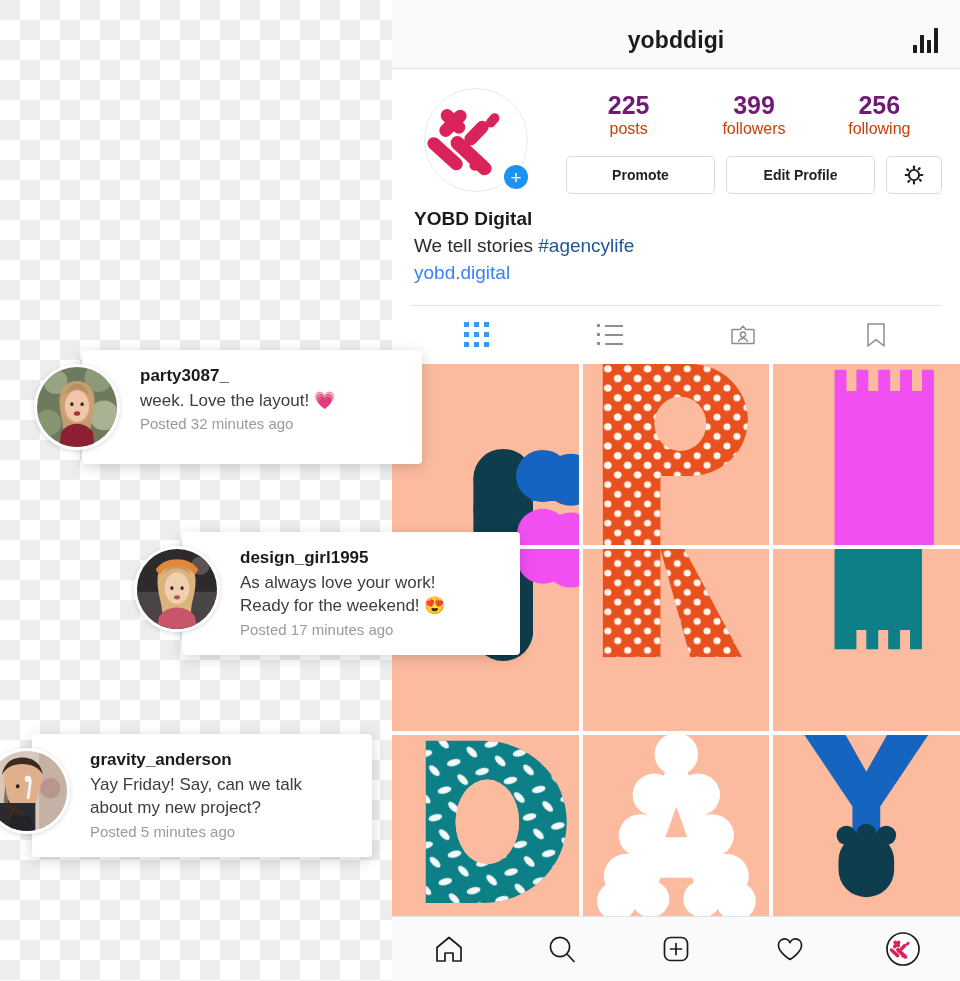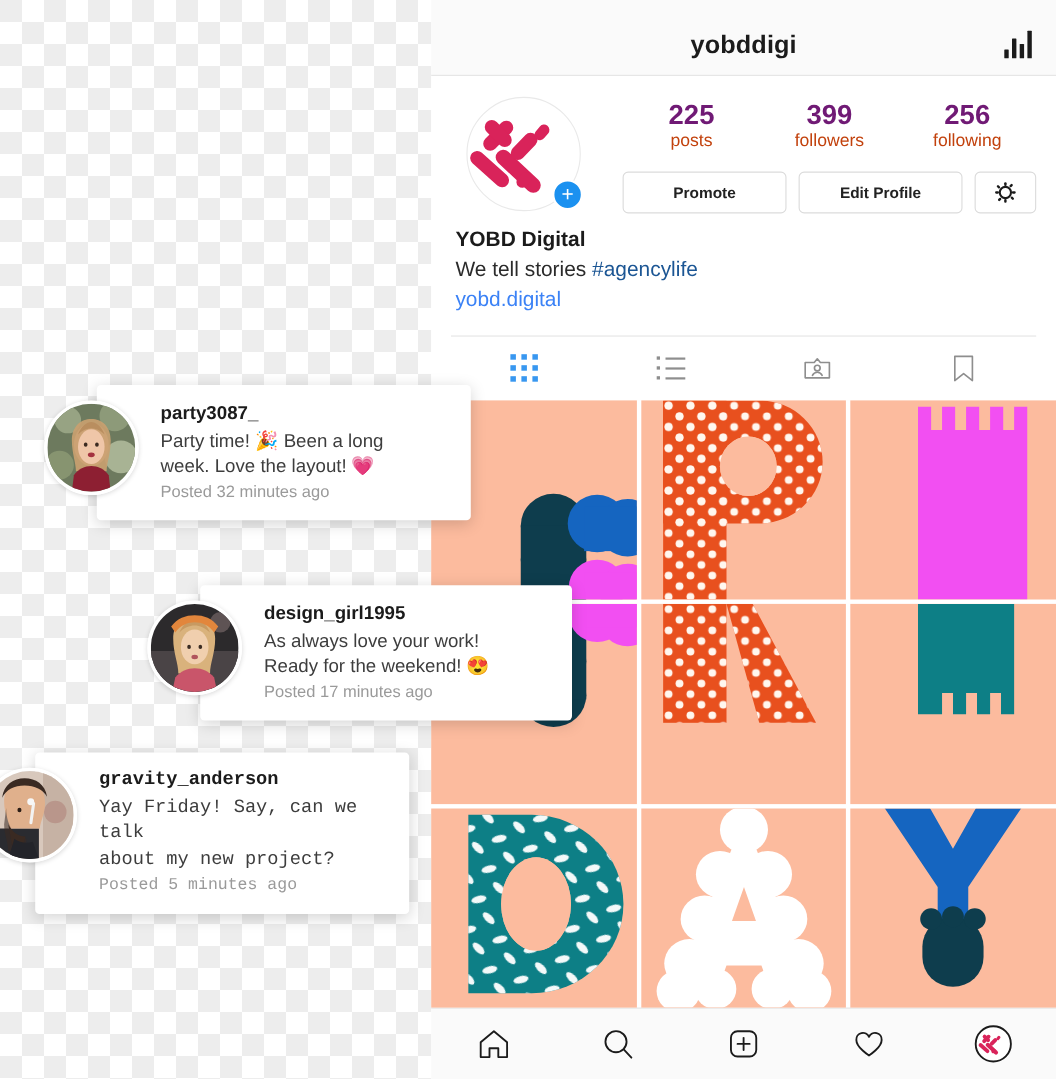--- a/index.html
+++ b/index.html
@@ -87,23 +87,23 @@
          padding:14px 18px 14px 0; }
   .card .cav{ width:86px;height:86px;border-radius:50%; overflow:hidden; flex:0 0 86px;
               border:3px solid #fff; box-shadow:0 1px 5px rgba(0,0,0,.16);
               margin-left:-48px; position:relative; }
   .card .cav svg{position:absolute;inset:0;width:100%;height:100%;}
   .card .ctxt{ padding-left:20px; }
   .card .cu{ font-size:17px; font-weight:700; color:#1b1b1b; line-height:1.45; }
   .card .cm{ font-size:17px; color:#3d3d3d; line-height:1.38; }
   .card .ct{ font-size:15px; color:#9a9a9a; line-height:1.5; margin-top:1px; }
 
-  #card0{ left:88px; top:350px; width:340px; }
+  #card0{ left:82px; top:350px; width:340px; }
   #card1{ left:182px; top:532px; width:338px; }
-  #card2{ left:32px; top:684px; width:340px;font-family:Liberation Mono, monospace; }
+  #card2{ left:32px; top:734px; width:340px; }
 </style>
 </head>
 <body>
 
 <div class="phone">
 
   <div class="hdr">
     <div class="hdr-title">yobddigi</div>
     <div class="hdr-icon">
       <i></i>
@@ -414,21 +414,20 @@
       <ellipse cx="43" cy="42" rx="13" ry="17" fill="#efc6a8"></ellipse>
       <path d="M30 30c3-8 9-12 13-12s10 4 13 12c-4-4-9-6-13-6s-9 2-13 6z" fill="#b98e5f"></path>
       <ellipse cx="37.5" cy="40" rx="1.8" ry="2" fill="#3b2a20"></ellipse>
       <ellipse cx="48.5" cy="40" rx="1.8" ry="2" fill="#3b2a20"></ellipse>
       <ellipse cx="43" cy="50" rx="3.4" ry="2.4" fill="#a4323f"></ellipse>
       <path d="M26 70c4-6 11-9 17-9s13 3 17 9l2 16H24z" fill="#8d1f32"></path>
     </svg>
   </div>
   <div class="ctxt">
     <div class="cu">party3087_</div>
-    <div class="cm">Party time! 🎉 Been a long</div>
     <div class="cm">week. Love the layout! 💗</div>
     <div class="ct">Posted 32 minutes ago</div>
   </div>
 </div>
 
 <div class="card" id="card1">
   <div class="cav">
     <svg viewBox="0 0 86 86" preserveAspectRatio="xMidYMid slice">
       <rect width="86" height="86" fill="#2c2a2c"></rect>
       <rect y="46" width="86" height="40" fill="#4a4446"></rect>

